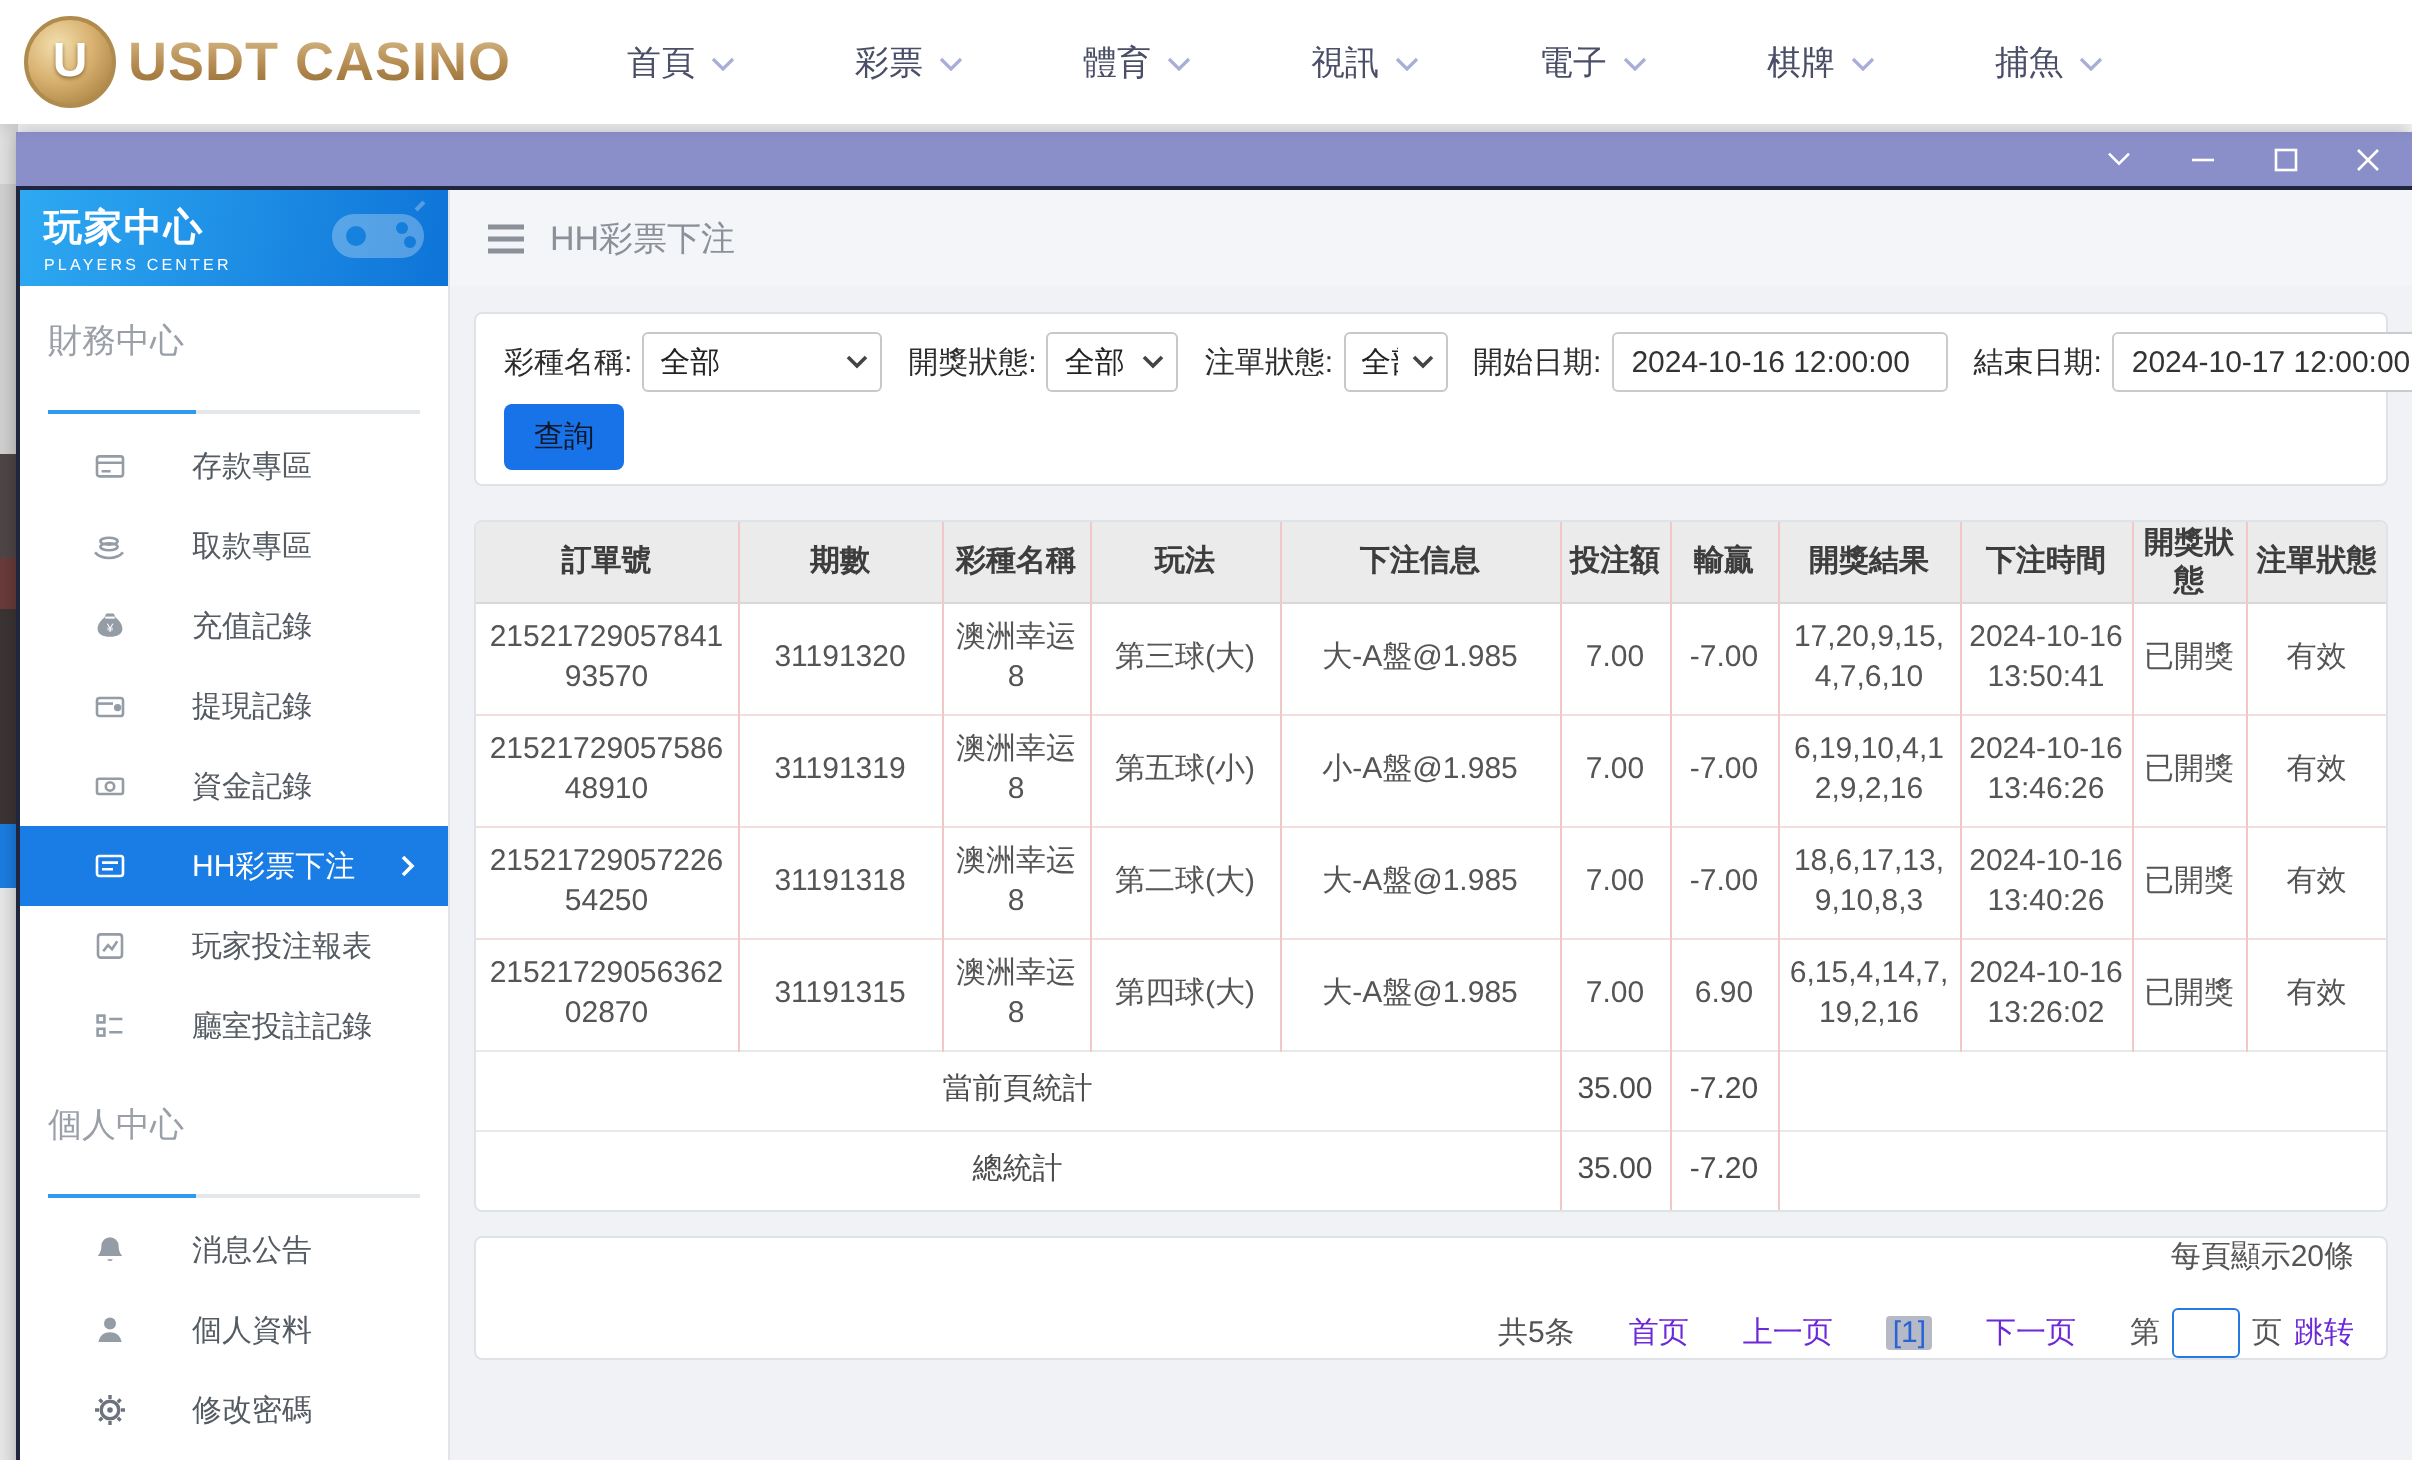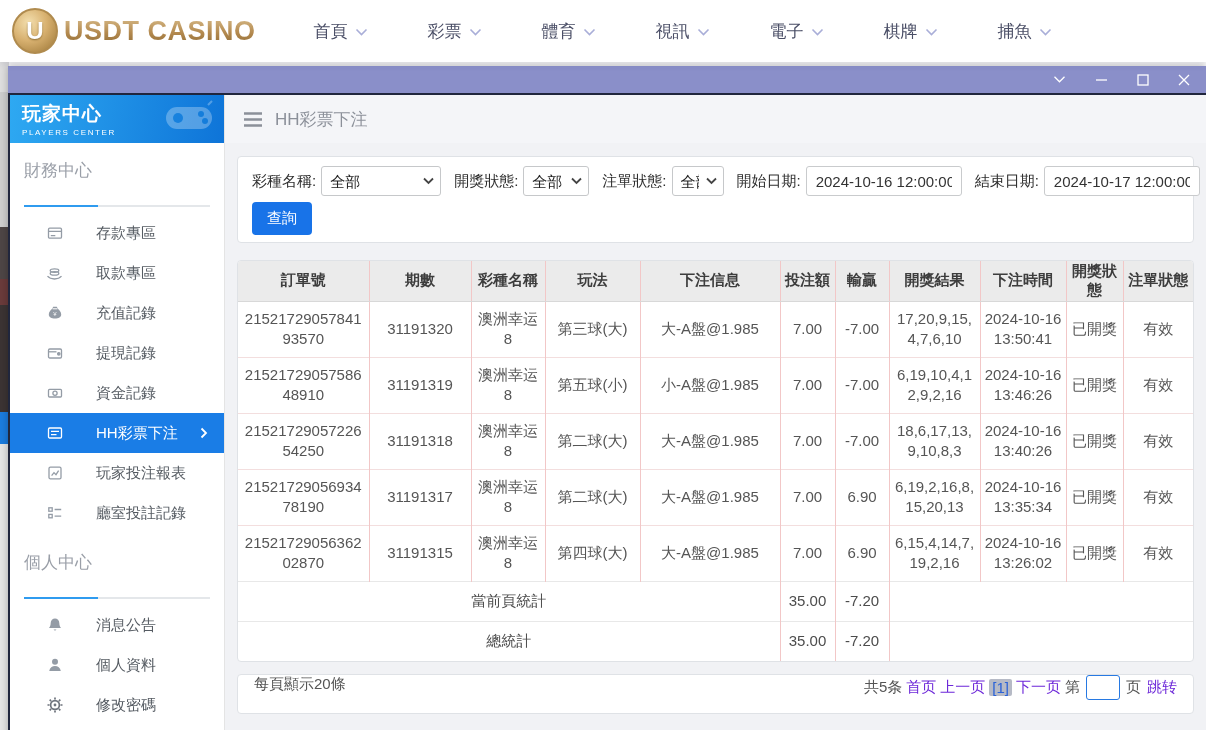--- a/index.html
+++ b/index.html
@@ -68,41 +68,41 @@
   .filter-panel { margin-top:13px; padding:9px 14px 7px; }
   .filter-row { display:flex; align-items:flex-start; flex-wrap:nowrap; }
   .f-label { font-size:15px; color:#2e2e2e; margin-right:5px; white-space:nowrap; }
   .f-group { display:flex; align-items:center; margin-right:13px; }
   .select-wrap { position:relative; display:inline-flex;border-radius:13px; }
   .select-wrap select { appearance:none; -webkit-appearance:none; height:30px; font-size:15px;
                         color:#222; border:1px solid #c6c8ca; border-radius:3px; background:#fff;
                         padding:0 24px 0 8px; font-family:"Liberation Sans", sans-serif; }
   .sel-lg select { width:120px; } .sel-md select { width:66px; } .sel-sm select { width:52px; }
   .select-wrap .caret { position:absolute; right:7px; top:11px; pointer-events:none; display:flex; }
-  .date-input { height:30px; width:156px; border:1px solid #c9cbcd; border-radius:3px;
+  .date-input { height:30px; width:168px; border:1px solid #c9cbcd; border-radius:3px;
                 font-size:15px; color:#333; padding:0 9px; font-family:"Liberation Sans", sans-serif; }
   .filter-row2 { margin-top:6px; }
-  .query-btn { height:33px; padding:0 15px; background:#1873e8; color:#ffffff; font-size:15px;
+  .query-btn { height:33px; padding:0 15px; background:#1873e8; color:#0f172a; font-size:15px;
                border:none; border-radius:4px; cursor:pointer; font-family:Liberation Sans, sans-serif; }
 
   .table-panel { margin-top:17px; overflow:hidden; }
   table { width:100%; border-collapse:collapse; table-layout:fixed; font-size:15px; color:#555; }
   th { background:#ebebeb; color:#3d3d3d; font-weight:bold; height:40px;
        border-left:1px solid #f2c7c7; border-bottom:1px solid #d8d8d8; text-align:center; padding:0 2px; }
   th:first-child { border-left:none; }
   td { border-left:1px solid #f2c7c7; text-align:center; padding:4px 3px; line-height:1.35;
        word-break:break-all; vertical-align:middle; }
   td:first-child { border-left:none; }
   tr.data-row td { height:56px; border-top:1px solid #f3dede; }
   tr.data-row:first-child td { border-top:none; }
   tr.summary-row td { height:40px; border-top:1px solid #e8e8e8; color:#4c4c4c; }
 
-  .footer-panel { margin-top:12px; height:40px; display:flex; align-items:flex-start;
-                  justify-content:space-between; padding:0 16px; font-size:15px; color:#555; }
-  .pager { display:flex; align-items:center; gap:4px; }
+  .footer-panel { margin-top:12px; height:62px; display:flex; align-items:flex-end;
+                  justify-content:space-between; padding:0 16px; font-size:15px; color:#555;flex-direction:column; }
+  .pager { display:flex; align-items:center; gap:27px; }
   .pager a { color:#6d28d9; text-decoration:none; cursor:pointer; }
   .pager .cur { background:#b6bac6; color:#2a62d8; padding:0 3px; border-radius:2px; cursor:pointer; }
   .jump-group { display:flex; align-items:center; gap:6px; }
   .jump-input { width:34px; height:25px; border:1px solid #2779e2; border-radius:3px;
                 font-size:14px; text-align:center; }
 </style>
 </head>
 <body>
 
 <div class="bg-strip">
@@ -467,33 +467,20 @@
                 <td>第二球(大)</td>
                 <td>大-A盤@1.985</td>
                 <td>7.00</td>
                 <td>-7.00</td>
                 <td>18,6,17,13,9,10,8,3</td>
                 <td>2024-10-16 13:40:26</td>
                 <td>已開獎</td>
                 <td>有效</td>
               </tr>
               <tr class="data-row">
-                <td>2152172905693478190</td>
-                <td>31191317</td>
-                <td>澳洲幸运8</td>
-                <td>第二球(大)</td>
-                <td>大-A盤@1.985</td>
-                <td>7.00</td>
-                <td>6.90</td>
-                <td>6,19,2,16,8,15,20,13</td>
-                <td>2024-10-16 13:35:34</td>
-                <td>已開獎</td>
-                <td>有效</td>
-              </tr>
-              <tr class="data-row">
                 <td>2152172905636202870</td>
                 <td>31191315</td>
                 <td>澳洲幸运8</td>
                 <td>第四球(大)</td>
                 <td>大-A盤@1.985</td>
                 <td>7.00</td>
                 <td>6.90</td>
                 <td>6,15,4,14,7,19,2,16</td>
                 <td>2024-10-16 13:26:02</td>
                 <td>已開獎</td>

